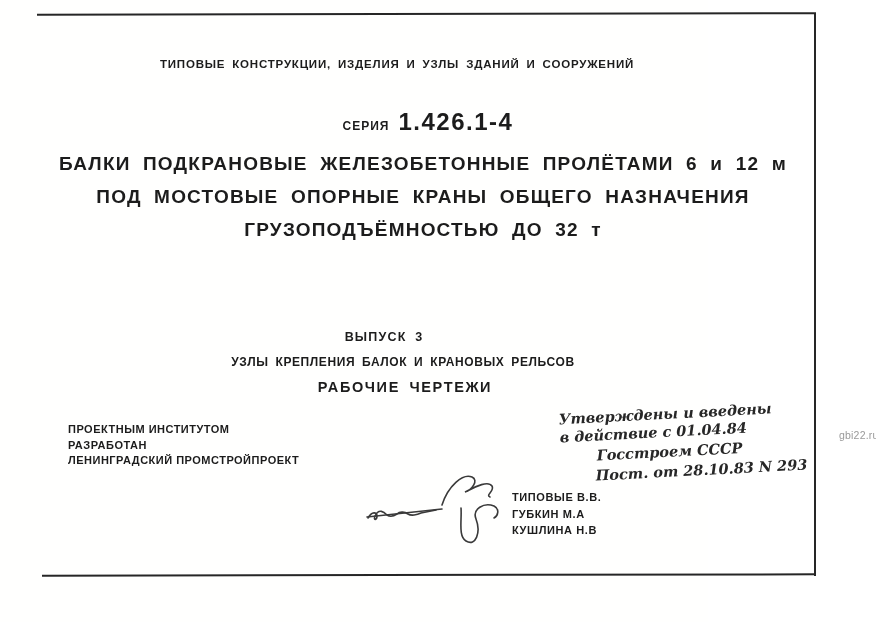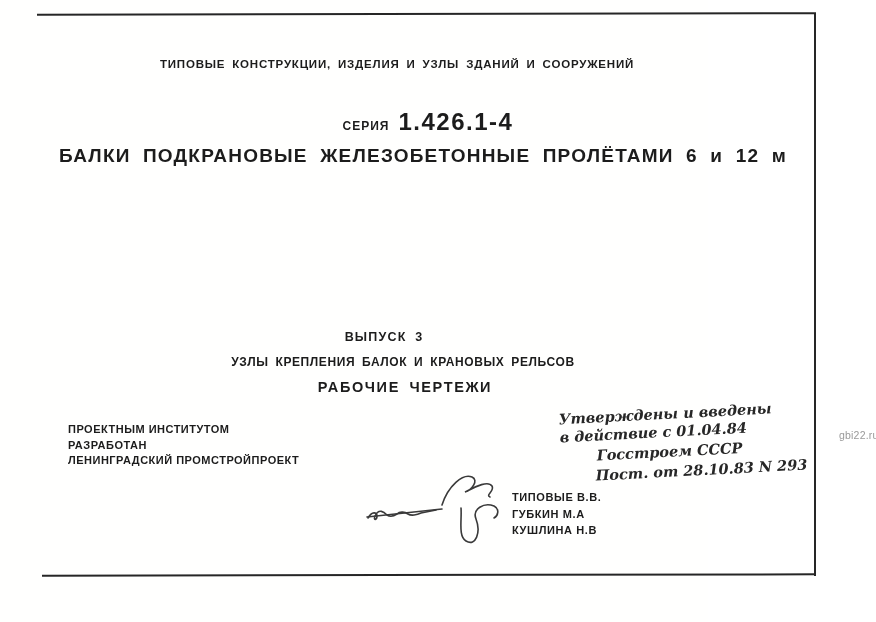--- a/index.html
+++ b/index.html
@@ -28,21 +28,21 @@
     letter-spacing: 0.8px; word-spacing: 3px;
   }
   .series-row {
     left: 428px; top: 108px;
     display: flex; align-items: baseline; gap: 9px;
   }
   .series-label { font-size: 12px; font-weight: 700; letter-spacing: 1px; }
   .series-number { font-size: 24px; font-weight: 700; letter-spacing: 1.5px; }
 
   .doc-title {
-    left: 423px; top: 139px;
+    left: 423px; top: 147px;
     text-align: center;
     font-size: 19px; font-weight: 700;
     letter-spacing: 1.2px; word-spacing: 6px;
     line-height: 33px;
   }
 
   .issue-label {
     left: 384px; top: 330px;
     font-size: 12.5px; font-weight: 700; letter-spacing: 1.2px; word-spacing: 4px;
   }
@@ -101,20 +101,22 @@
 
   <div class="centered header-text">ТИПОВЫЕ КОНСТРУКЦИИ, ИЗДЕЛИЯ И УЗЛЫ ЗДАНИЙ И СООРУЖЕНИЙ</div>
 
   <div class="centered series-row">
     <span class="series-label">СЕРИЯ</span>
     <span class="series-number">1.426.1-4</span>
   </div>
 
   <div class="centered doc-title">
     <div>БАЛКИ ПОДКРАНОВЫЕ ЖЕЛЕЗОБЕТОННЫЕ ПРОЛЁТАМИ 6 и 12 м</div>
+    <div>ПОД МОСТОВЫЕ ОПОРНЫЕ КРАНЫ ОБЩЕГО НАЗНАЧЕНИЯ</div>
+    <div>ГРУЗОПОДЪЁМНОСТЬЮ ДО 32 т</div>
   </div>
 
   <div class="centered issue-label">ВЫПУСК 3</div>
 
   <div class="centered doc-type">РАБОЧИЕ ЧЕРТЕЖИ</div>
 
   <div class="centered subtitle">УЗЛЫ КРЕПЛЕНИЯ БАЛОК И КРАНОВЫХ РЕЛЬСОВ</div>
 
   <div class="developer-block">
     <div>ПРОЕКТНЫМ ИНСТИТУТОМ</div>

